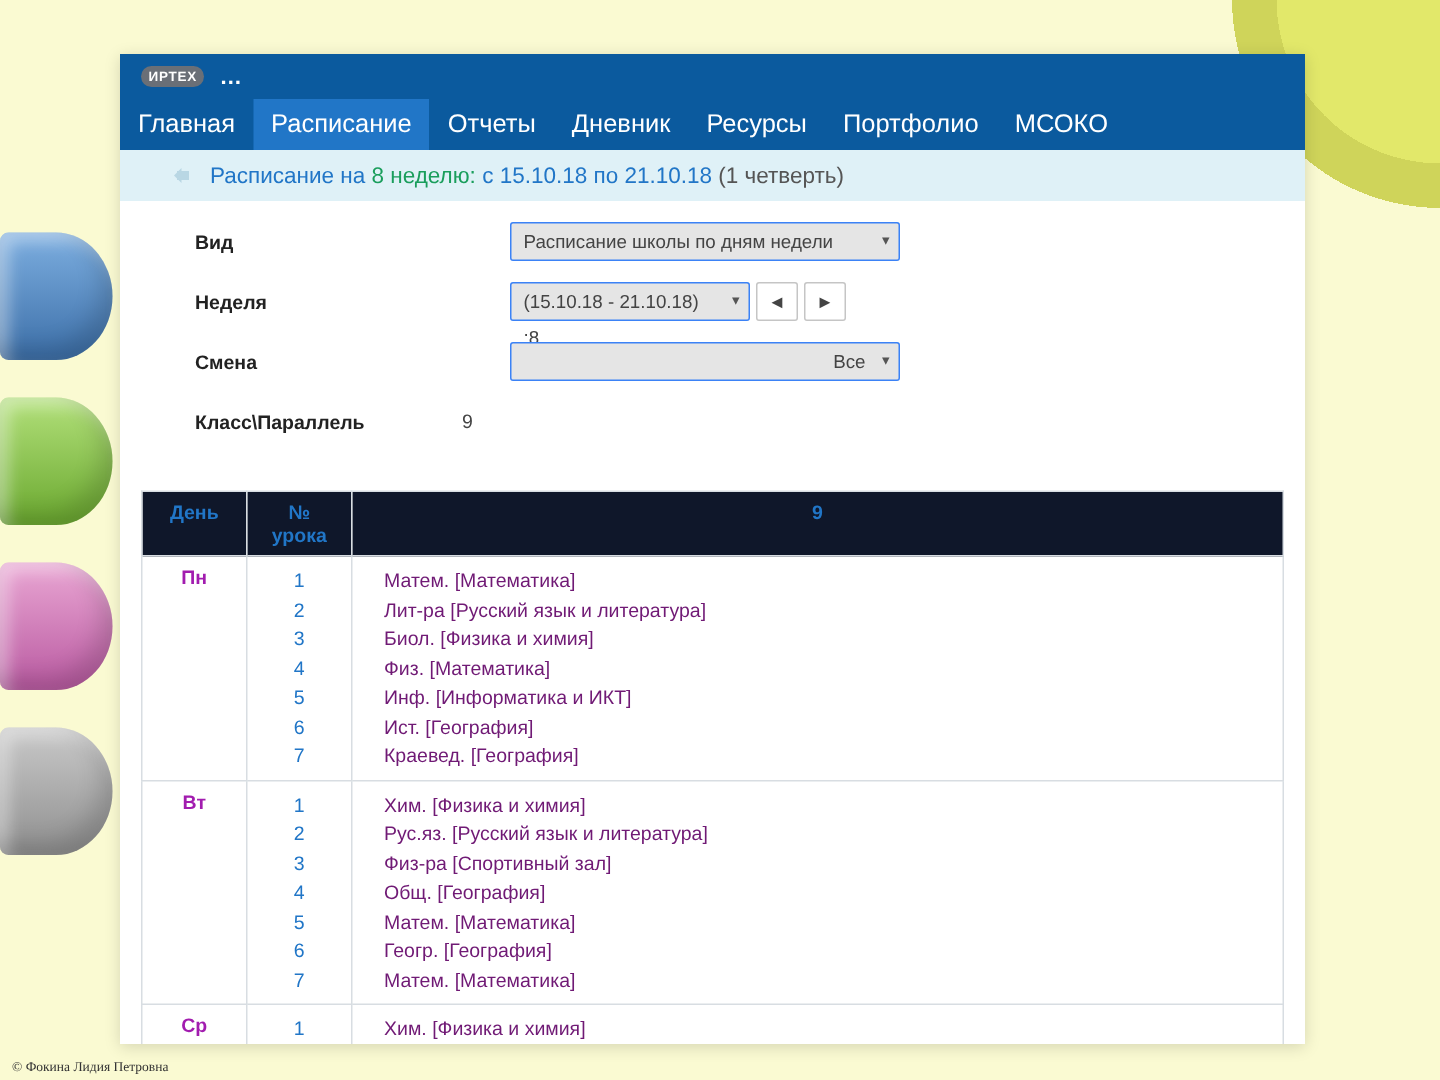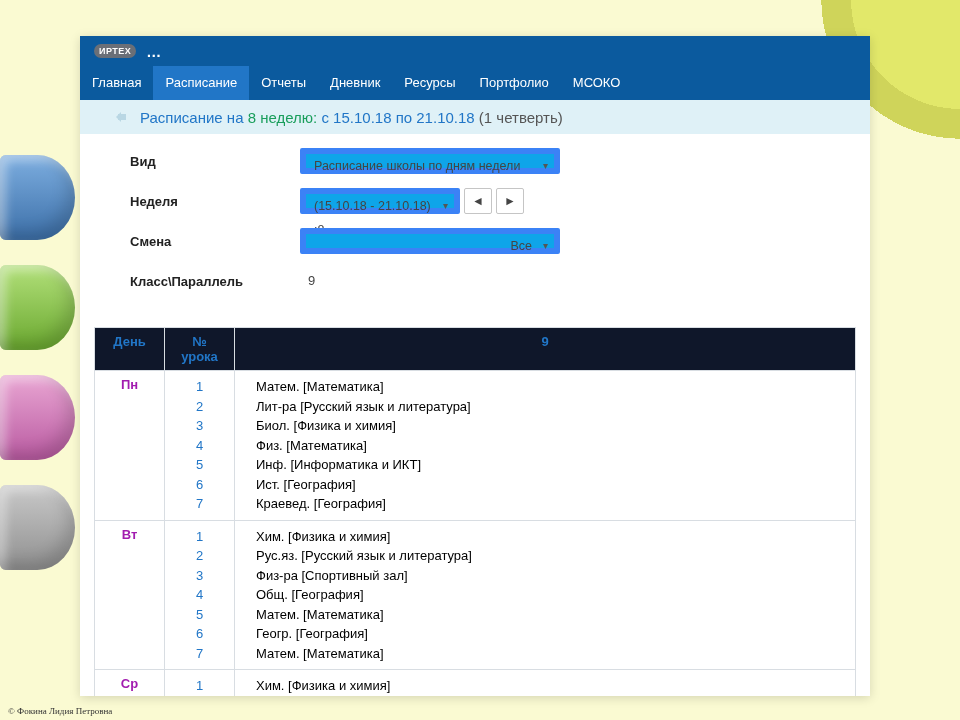--- a/index.html
+++ b/index.html
@@ -76,21 +76,21 @@
   .nav {
     display: flex;
     background: #0b5a9e;
     height: 34px;
   }
   .nav a {
     color: #fff;
     text-decoration: none;
     padding: 0 12px;
     line-height: 34px;
-    font-size: 13px;
+    font-size: 17px;
     text-align: right;
   }
   .nav a.active { background: #2176c7; }
 
   .subhead {
     background: #dff1f7;
     padding: 8px 28px;
     display: flex;
     align-items: center;
     gap: 10px;
@@ -127,29 +127,30 @@
     display: flex;
     align-items: center;
     margin-bottom: 14px;
   }
   .flabel {
     width: 170px;
     font-weight: 700;
     color:#222;
   }
   .select {
-    border: 6px solid #3b82f6;
-    background: #0ea5e9;
+    border: 1px solid #3b82f6;
+    background: #e5e5e5;
     height: 26px;
     line-height: 24px;
     padding: 0 22px 0 8px;
     font-size: 12.5px;
     color:#444;
     position: relative;
     border-radius: 2px;
+    margin-left: 40px;
   }
   .select::after {
     content:"▾";
     position:absolute;
     right:6px; top:0;
     color:#555;
     font-size:10px;
   }
   .select.w1 { width: 260px; }
   .select.w2 { width: 160px; }
@@ -196,21 +197,21 @@
     text-align:center;
     white-space:nowrap;
     width:70px;
   }
   td.nums {
     color:#2176c7;
     text-align:center;
     width:70px;
     line-height:1.5;
   }
-  td.items { color:#000000; line-height:1.5;padding-left:21px; }
+  td.items { color:#701a75; line-height:1.5;padding-left:21px; }
 </style>
 </head>
 <body>
 
 <div class="scroll s1"></div>
 <div class="scroll s2"></div>
 <div class="scroll s3"></div>
 <div class="scroll s4"></div>
 <div class="leaf"></div>
 <div class="credit">© Фокина Лидия Петровна</div>

